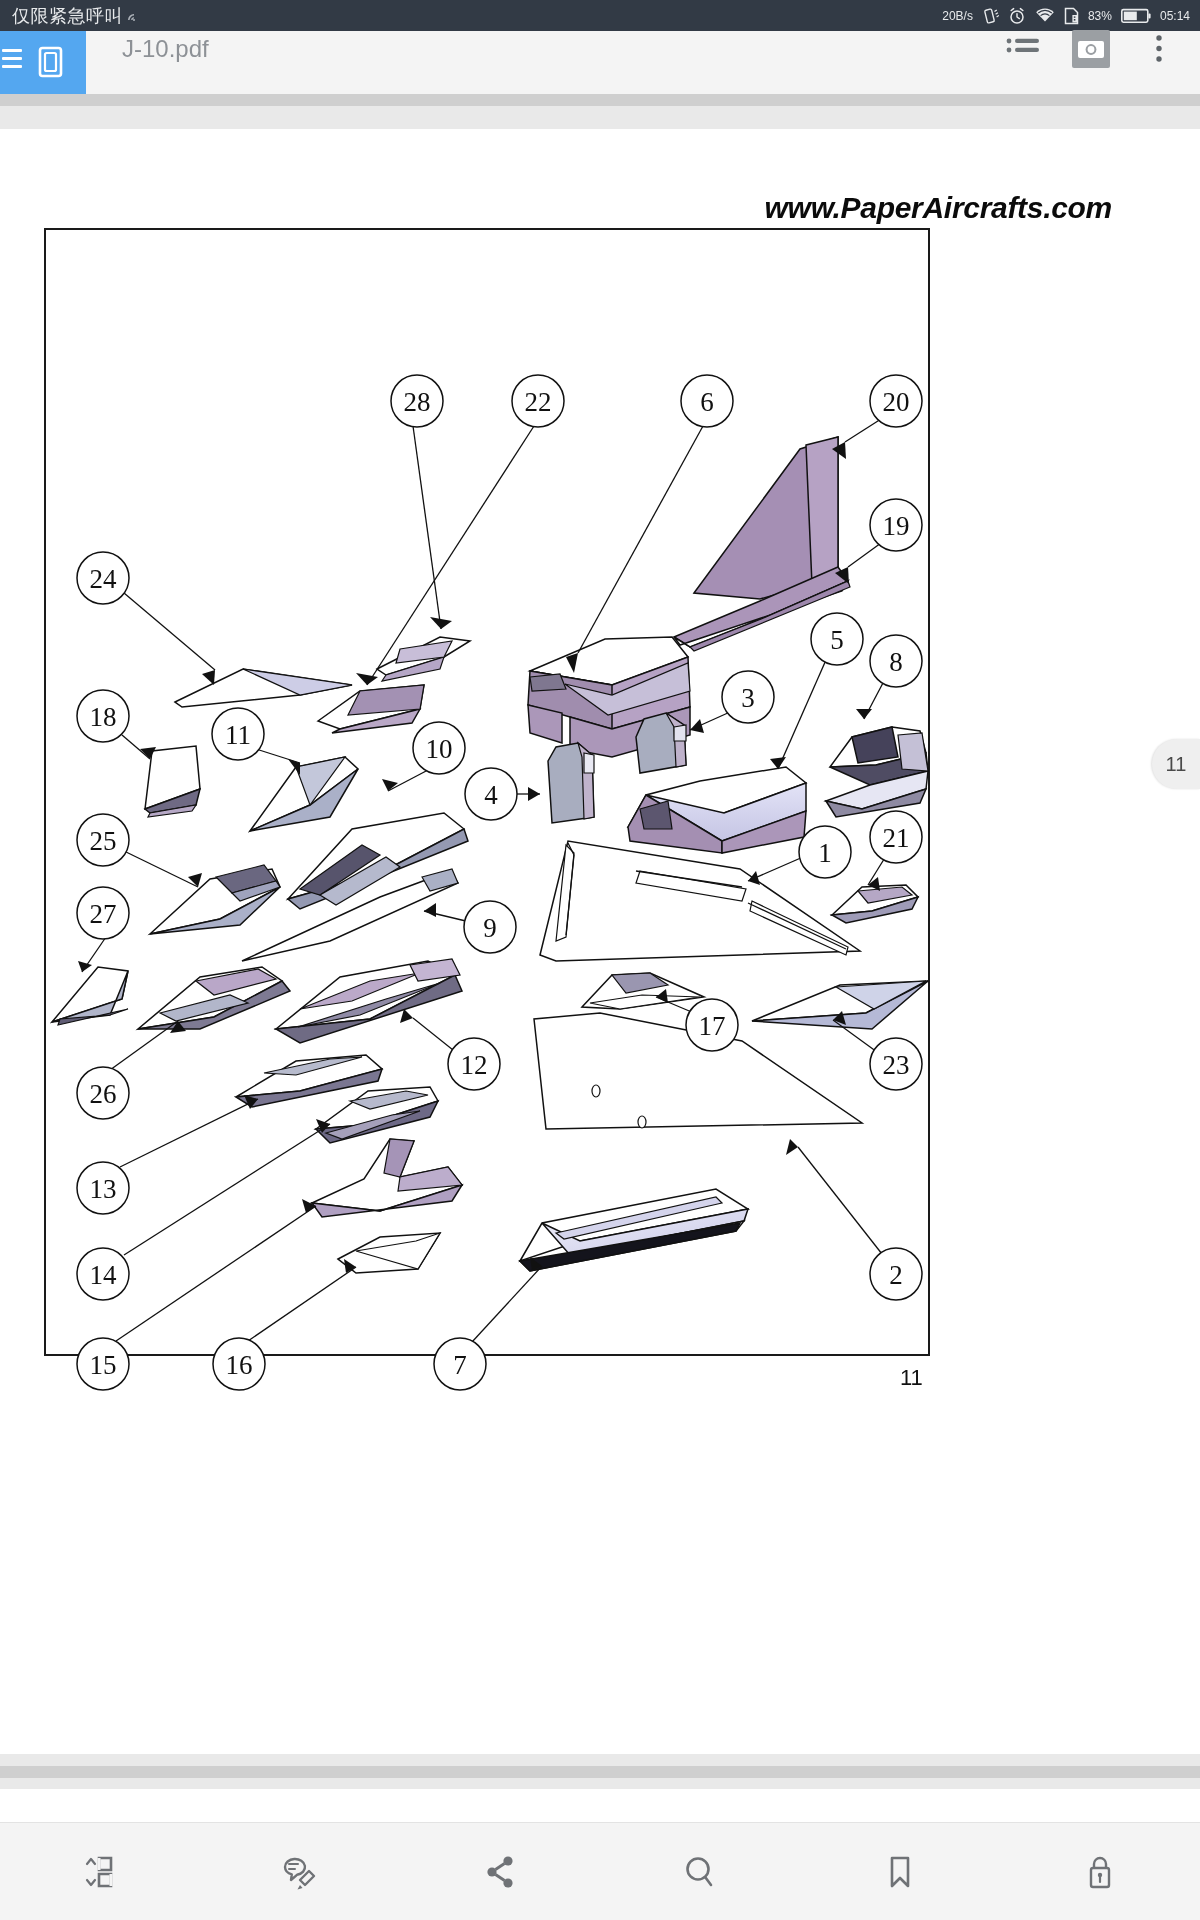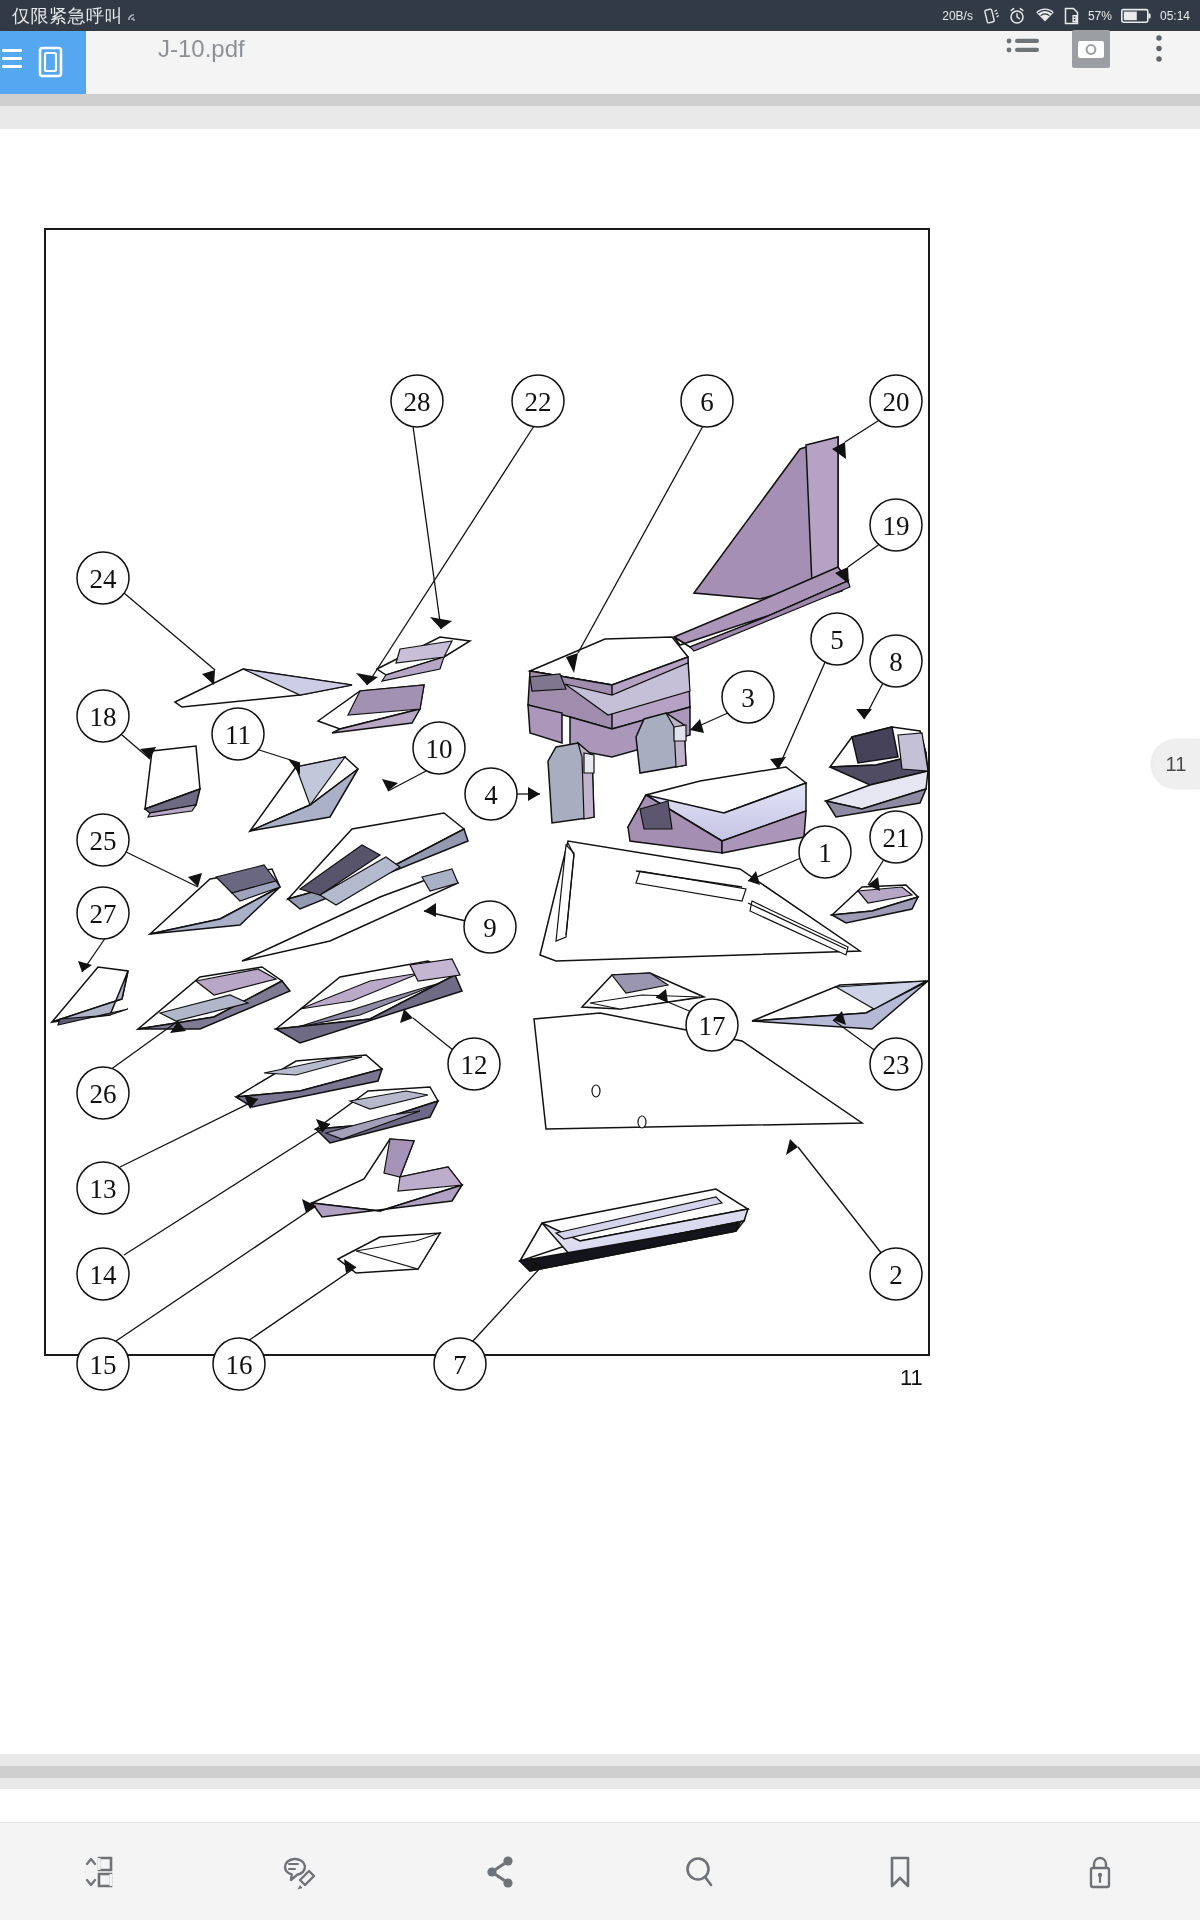--- a/index.html
+++ b/index.html
@@ -28,21 +28,21 @@
     font-size: 12px;
   }
   .sb-ico { display: inline-flex; align-items: center; justify-content: center; }
   .sb-ico svg { display: block; }
 
   
   #app-header {
     position: absolute; top: 31px; left: 0;
     width: 1200px; height: 63px;
     background: #f4f4f4;
-    display: flex; align-items: center; gap: 36px;
+    display: flex; align-items: center;
   }
   #nav-button {
     width: 86px; height: 63px;
     background: #54a7f0;
     display: flex; align-items: center; justify-content: center;
     position: relative;
   }
   #nav-button .hamb {
     position: absolute; left: 2px; top: 18px;
     width: 20px;
@@ -168,21 +168,21 @@
       </svg>
     </span>
     <span class="sb-ico">
       <svg width="15" height="18" viewBox="0 0 15 18">
         <path d="M1.5 1.5h8l4 4v11h-12z" fill="none" stroke="#e8eaec" stroke-width="1.5"></path>
         <rect x="8.4" y="8" width="4.6" height="7.5" fill="#e8eaec"></rect>
         <rect x="9.8" y="9.4" width="1.6" height="1.4" fill="#323a45"></rect>
         <rect x="9.8" y="12" width="1.6" height="1.6" fill="#323a45"></rect>
       </svg>
     </span>
-    <span>57%</span>
+    <span>83%</span>
     <span class="sb-ico">
       <svg width="30" height="16" viewBox="0 0 30 16">
         <rect x="0.8" y="1.6" width="26" height="12.6" rx="1.6" fill="none" stroke="#e8eaec" stroke-width="1.6"></rect>
         <rect x="2.8" y="3.6" width="13" height="8.6" fill="#e8eaec"></rect>
         <rect x="27.4" y="5.4" width="2.2" height="5.2" rx="1" fill="#e8eaec"></rect>
       </svg>
     </span>
     <span>05:14</span>
   </div>
 </div>
@@ -224,20 +224,21 @@
       </svg>
     </div>
   </div>
 </div>
 
 <div id="doc-area">
 
   <div class="page-gap" style="top:0;"></div>
 
   <div class="page" id="page-11">
+    <div class="watermark" style="top: 62px;">www.PaperAircrafts.com</div>
     <div class="page-border" style="left:44px; top:99px; width:886px; height:1128px;"></div>
     <div class="page-folio" style="left:900px; top:1236px;">11</div>
 
     <svg id="diagram" width="1200" height="1300" viewBox="0 0 1200 1300">
       <defs>
         <linearGradient id="gFuse" x1="0" y1="0" x2="0" y2="1">
           <stop offset="0%" stop-color="#e3e3f7"></stop>
             <stop offset="100%" stop-color="#c5c5e4"></stop>
         </linearGradient>
         <linearGradient id="gFuse2" x1="0" y1="0" x2="1" y2="1">

